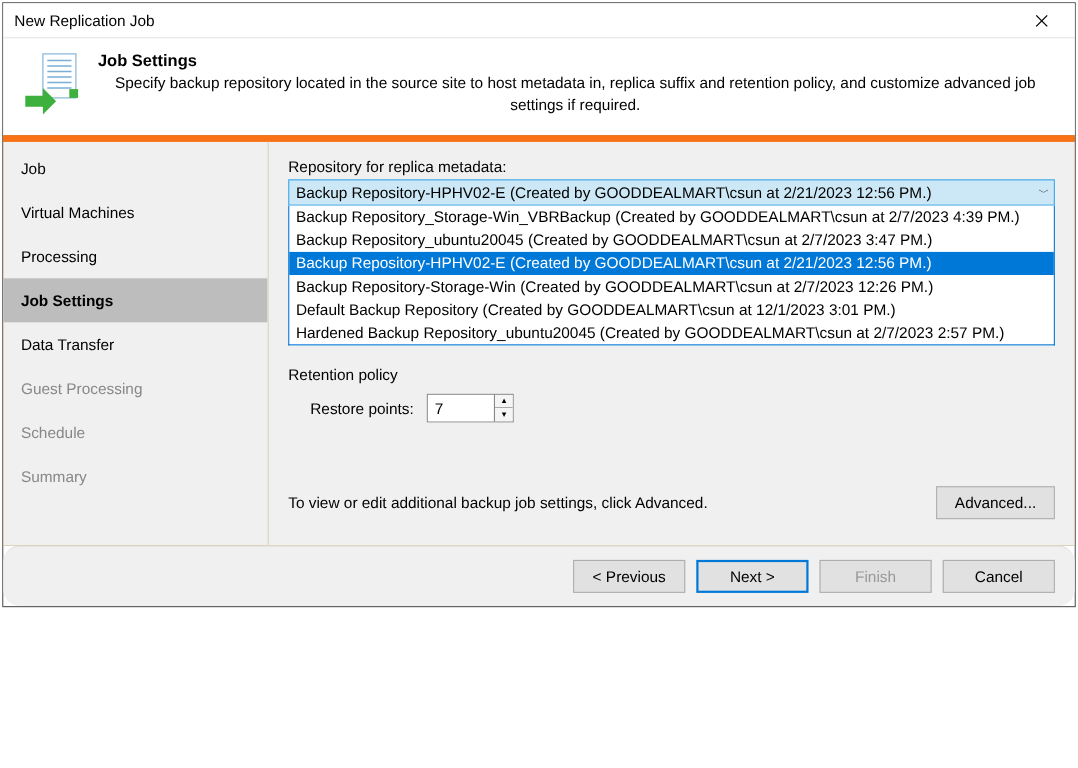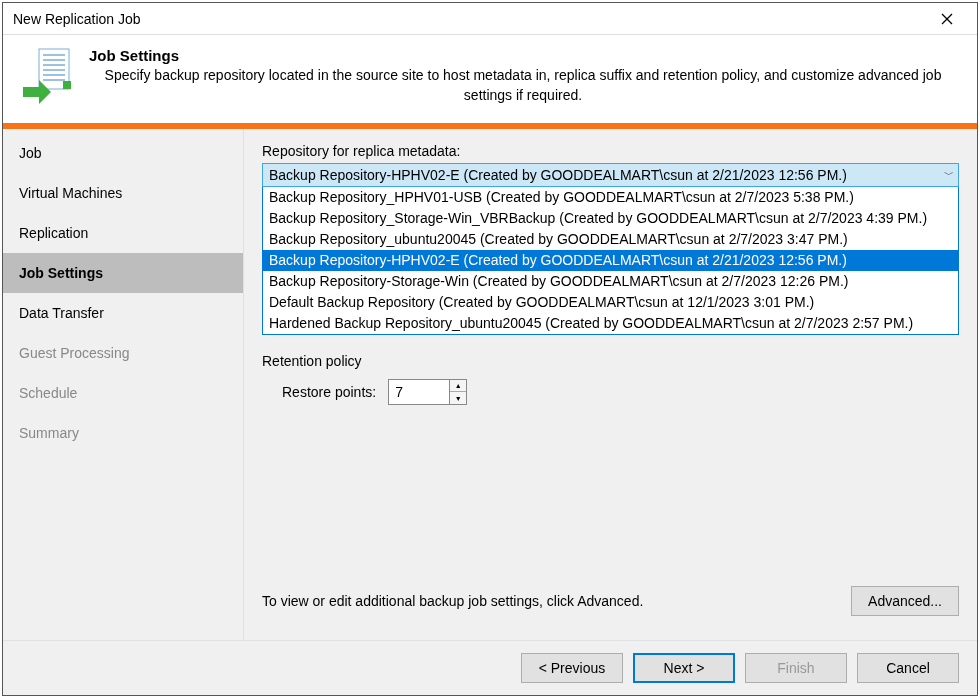--- a/index.html
+++ b/index.html
@@ -12,21 +12,21 @@
       font-size: 14px;
       color: #000;
       background: #fff;
       width: 980px;
       height: 698px;
       overflow: hidden;
       position: relative;
     }
     .window {
       width: 976px;
-      height: 694px;
+      height: 550px;
       border: 1px solid #555;
       display: flex;
       flex-direction: column;
       background: #fff;
       margin: 2px;
     }
     .titlebar {
       height: 32px;
       display: flex;
       align-items: center;
@@ -217,20 +217,21 @@
       border: 2px solid #0078d7;
       padding: 0 20px;
     }
     .button-bar {
       display: flex;
       justify-content: flex-end;
       gap: 10px;
       padding: 12px 18px 12px 0;
       background: #f0f0f0;
       border-top: 1px solid #e0e0e0;
+      border-radius: 15px;
     }
     .button-bar .btn {
       min-width: 102px;
     }
     .finish-btn {
       color: #999;
     }
   </style>
 </head>
 <body>
@@ -263,38 +264,37 @@
     <div class="header-text">
       <div class="header-title">Job Settings</div>
       <div class="header-desc">Specify backup repository located in the source site to host metadata in, replica suffix and retention policy, and customize advanced job settings if required.</div>
     </div>
   </div>
 
   <div class="main-area">
     <div class="sidebar">
       <div class="sidebar-item">Job</div>
       <div class="sidebar-item">Virtual Machines</div>
-      <div class="sidebar-item">Replication</div>
+      <div class="sidebar-item">Processing</div>
       <div class="sidebar-item active">Job Settings</div>
       <div class="sidebar-item">Data Transfer</div>
       <div class="sidebar-item disabled">Guest Processing</div>
       <div class="sidebar-item disabled">Schedule</div>
       <div class="sidebar-item disabled">Summary</div>
     </div>
 
     <div class="content">
       <div class="repo-label">Repository for replica metadata:</div>
 
       <div class="combo-select">
         <span>Backup Repository-HPHV02-E (Created by GOODDEALMART\csun at 2/21/2023 12:56 PM.)</span>
         <span class="combo-arrow">﹀</span>
       </div>
 
       <div class="dropdown-list">
-        <div class="dropdown-item">Backup Repository_HPHV01-USB (Created by GOODDEALMART\csun at 2/7/2023 5:38 PM.)</div>
         <div class="dropdown-item">Backup Repository_Storage-Win_VBRBackup (Created by GOODDEALMART\csun at 2/7/2023 4:39 PM.)</div>
         <div class="dropdown-item">Backup Repository_ubuntu20045 (Created by GOODDEALMART\csun at 2/7/2023 3:47 PM.)</div>
         <div class="dropdown-item selected">Backup Repository-HPHV02-E (Created by GOODDEALMART\csun at 2/21/2023 12:56 PM.)</div>
         <div class="dropdown-item">Backup Repository-Storage-Win (Created by GOODDEALMART\csun at 2/7/2023 12:26 PM.)</div>
         <div class="dropdown-item">Default Backup Repository (Created by GOODDEALMART\csun at 12/1/2023 3:01 PM.)</div>
         <div class="dropdown-item">Hardened Backup Repository_ubuntu20045 (Created by GOODDEALMART\csun at 2/7/2023 2:57 PM.)</div>
       </div>
 
       <div class="retention-label">Retention policy</div>
 

